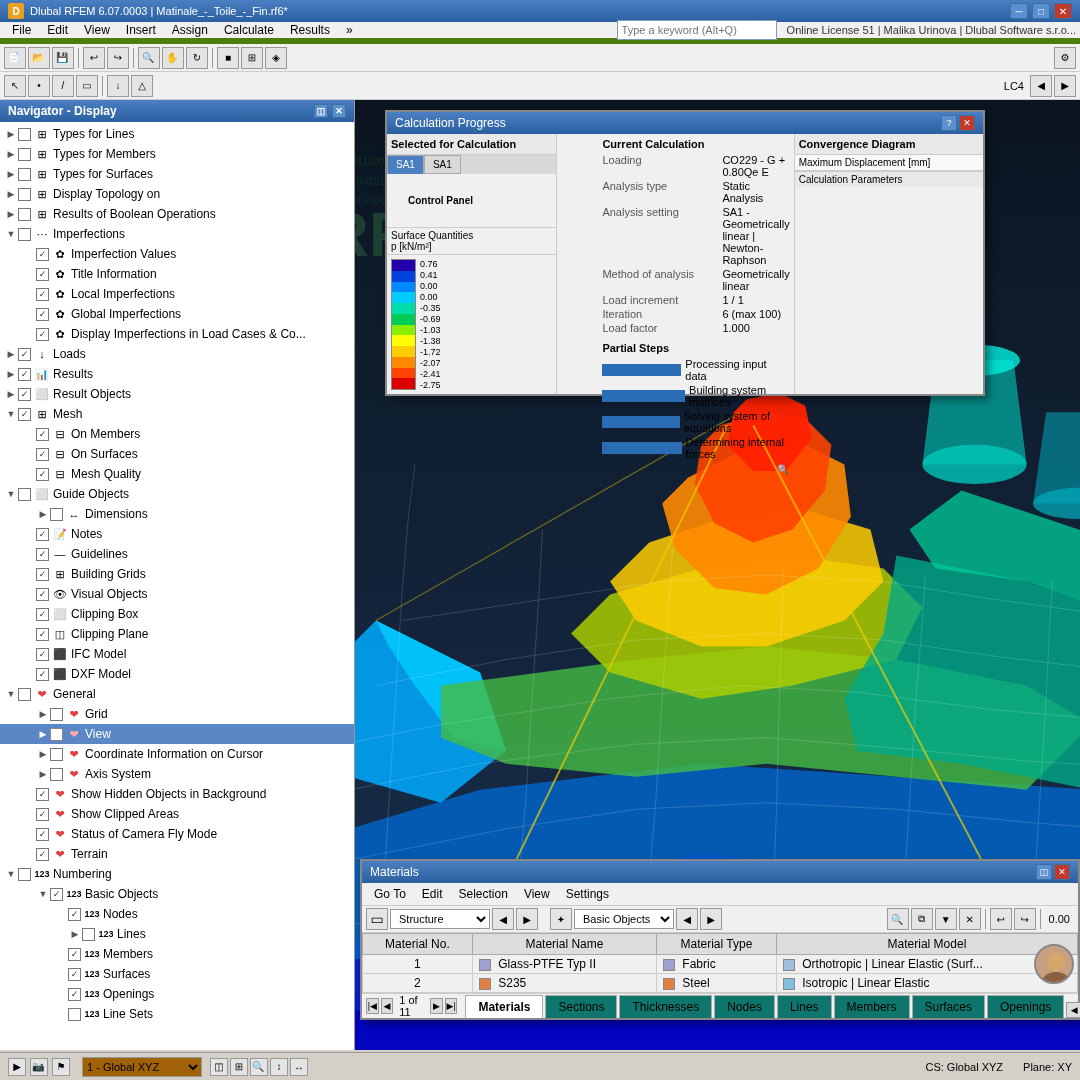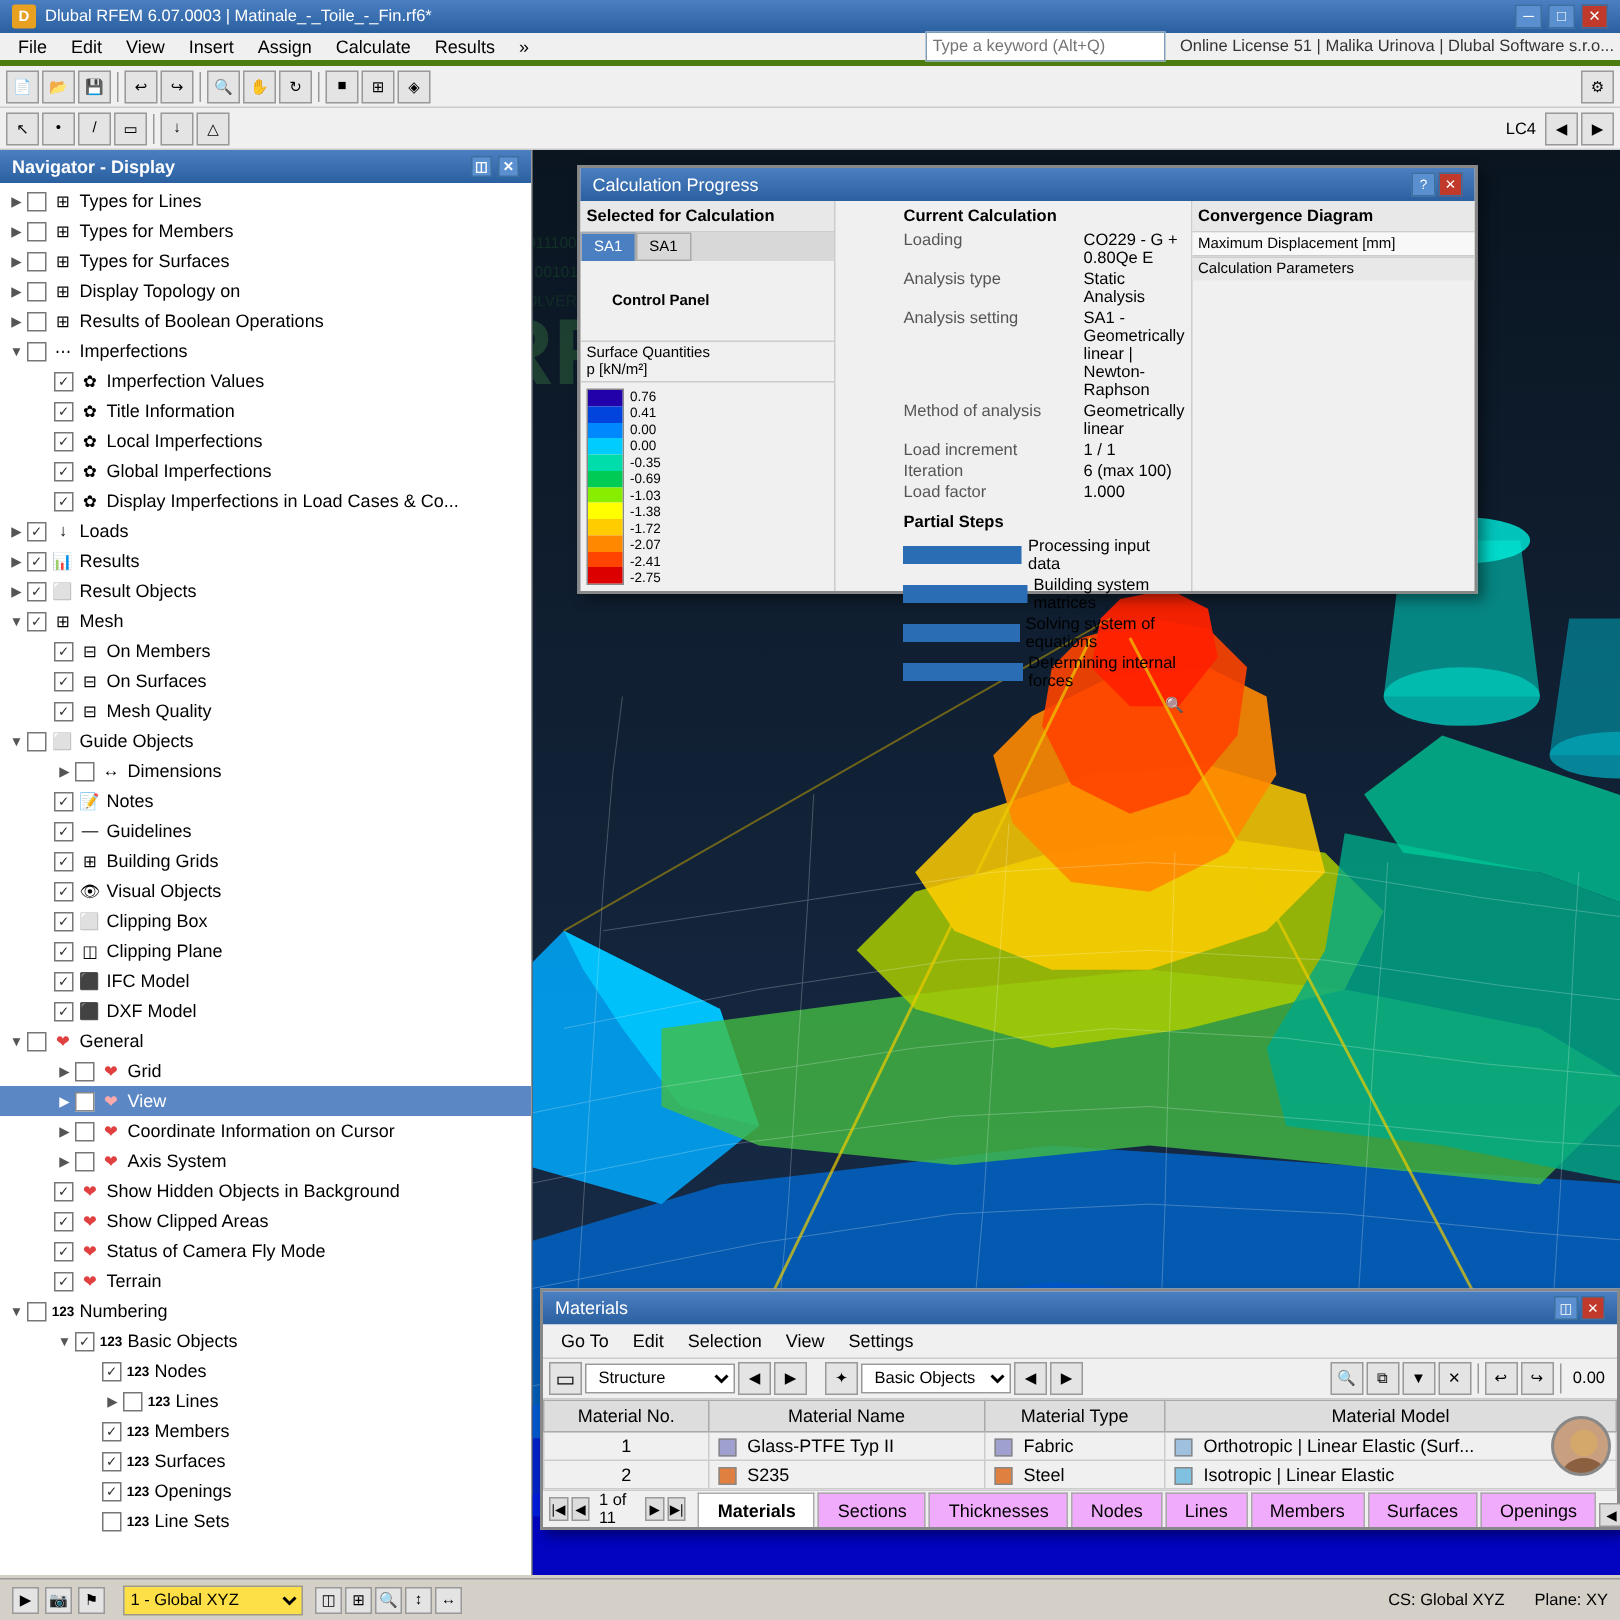--- a/index.html
+++ b/index.html
@@ -45,21 +45,21 @@
     }
     .title-btn.close { background: #c0392b; }
 
     
     .menu-bar {
       height: 22px;
       background: #f0f0f0;
       display: flex;
       align-items: center;
       padding: 0 4px;
-      border-bottom: 4px solid #4d7c0f;
+      border-bottom: 6px solid #4d7c0f;
     }
     .menu-item {
       padding: 2px 8px;
       font-size: 12px;
       cursor: pointer;
       color: #000;
     }
 
     
     .toolbar {
@@ -369,21 +369,21 @@
     .mat-swatch {
       width: 12px; height: 12px;
       display: inline-block;
       vertical-align: middle;
       margin-right: 4px;
       border: 1px solid #888;
     }
     .btab {
       padding: 4px 12px;
       font-size: 12px;
-      background: #f0abfc;
+      background: #0f766e;
       border: 1px solid #aaa;
       border-bottom: none;
       cursor: pointer;
       margin-right: 2px;
     }
     .btab.active {
       background: white;
       font-weight: bold;
     }
     .btab-nav-btn {
@@ -1044,21 +1044,21 @@
 
   </div>
 </div>
 
 <div style="height:28px;background:#d4d0c8;display:flex;align-items:center;padding:0 8px;font-size:11px;border-top:1px solid #999;position:absolute;bottom:0;left:0;right:0;">
   <div style="display:flex;align-items:center;gap:4px;margin-right:12px;">
     <div class="tb-btn" style="width:18px;height:18px;">▶</div>
     <div class="tb-btn" style="width:18px;height:18px;">📷</div>
     <div class="tb-btn" style="width:18px;height:18px;">⚑</div>
   </div>
-  <select style="height:20px;border:1px solid #999;background:#fde047;font-size:11px;width:120px;">
+  <select style="height:20px;border:1px solid #999;background:#a16207;font-size:11px;width:120px;">
     <option>1 - Global XYZ</option>
   </select>
   <div style="margin-left:8px;display:flex;gap:2px;">
     <div class="tb-btn" style="width:18px;height:18px;">◫</div>
     <div class="tb-btn" style="width:18px;height:18px;">⊞</div>
     <div class="tb-btn" style="width:18px;height:18px;">🔍</div>
     <div class="tb-btn" style="width:18px;height:18px;">↕</div>
     <div class="tb-btn" style="width:18px;height:18px;">↔</div>
   </div>
   <div style="flex:1"></div>

